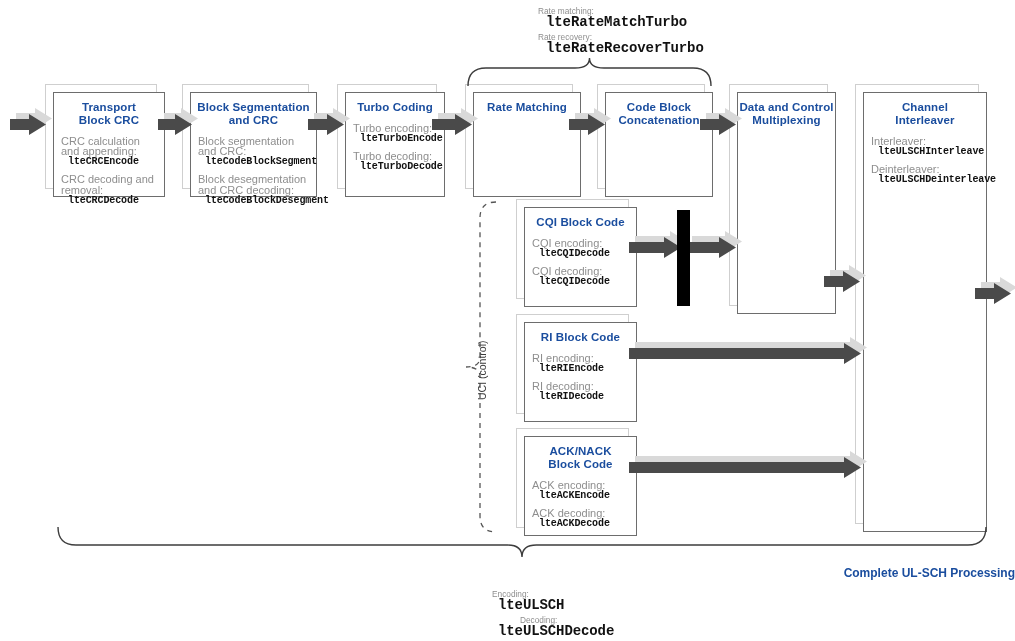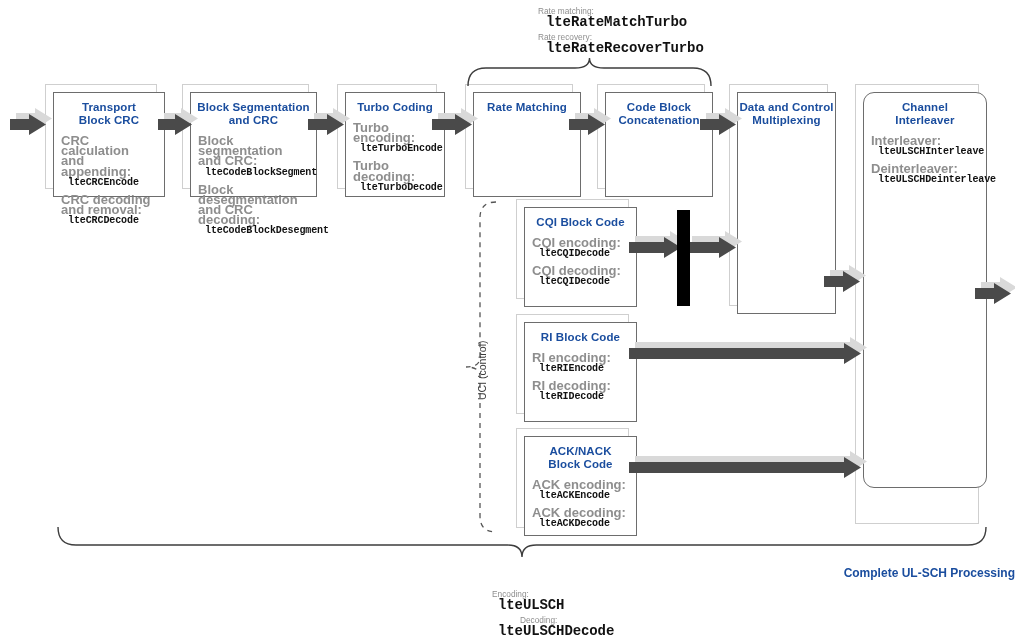--- a/index.html
+++ b/index.html
@@ -8,21 +8,21 @@
   #canvas{position:absolute;left:0;top:0;width:1015px;height:641px;}
 
   
   .boxwrap{position:absolute;}
   .shadowbox{position:absolute;left:0;top:0;background:#ffffff;border:1px solid #cfcfcf;box-sizing:border-box;}
   .mainbox{position:absolute;background:#ffffff;border:1px solid #6d6d6d;box-sizing:border-box;
            left:8px;top:8px;}
   .btitle{color:#1a4d9e;font-weight:bold;font-size:11.5px;line-height:13px;text-align:center;
           margin-top:8px;letter-spacing:.1px;}
   .bbody{margin-top:9px;padding:0 7px;}
-  .lbl{color:#8e8e8e;font-size:13px;line-height:10.2px;margin-top:7px;font-weight:bold;}
+  .lbl{color:#8e8e8e;font-size:11px;line-height:10.2px;margin-top:7px;}
   .lbl.first{margin-top:0;}
   .mono{font-family:"Liberation Mono",monospace;font-weight:bold;color:#111;
         font-size:10px;line-height:11px;padding-left:7px;letter-spacing:-0.1px;}
 
   
   .arrow{position:absolute;}
   .arrow svg{display:block;overflow:visible;}
 
   
   .blackbar{position:absolute;background:#000000;}
@@ -88,21 +88,21 @@
       </div>
     </div>
     <div class="boxwrap" style="left: 729px; top: 84px; width: 107px; height: 230px;">
       <div class="shadowbox" style="width: 99px; height: 222px;"></div>
       <div class="mainbox" style="width: 99px; height: 222px;">
         <div class="btitle">Data and Control<br>Multiplexing</div>
       </div>
     </div>
     <div class="boxwrap" style="left: 855px; top: 84px; width: 132px; height: 448px;">
       <div class="shadowbox" style="width: 124px; height: 440px;"></div>
-      <div class="mainbox" style="width: 124px; height: 396px; border-radius: 11px;">
+      <div class="mainbox" style="width: 124px; height: 440px;">
         <div class="btitle">Channel<br>Interleaver</div>
         <div class="bbody">
           <div class="lbl first">Interleaver:</div>
           <div class="mono">lteULSCHInterleave</div>
           <div class="lbl">Deinterleaver:</div>
           <div class="mono">lteULSCHDeinterleave</div>
         </div>
       </div>
     </div>
     <div class="boxwrap" style="left: 516px; top: 199px; width: 121px; height: 108px;">

